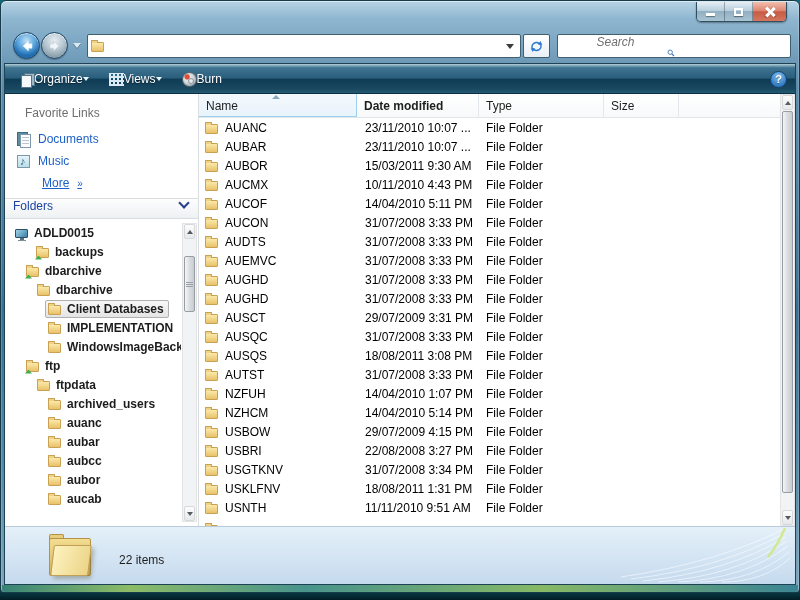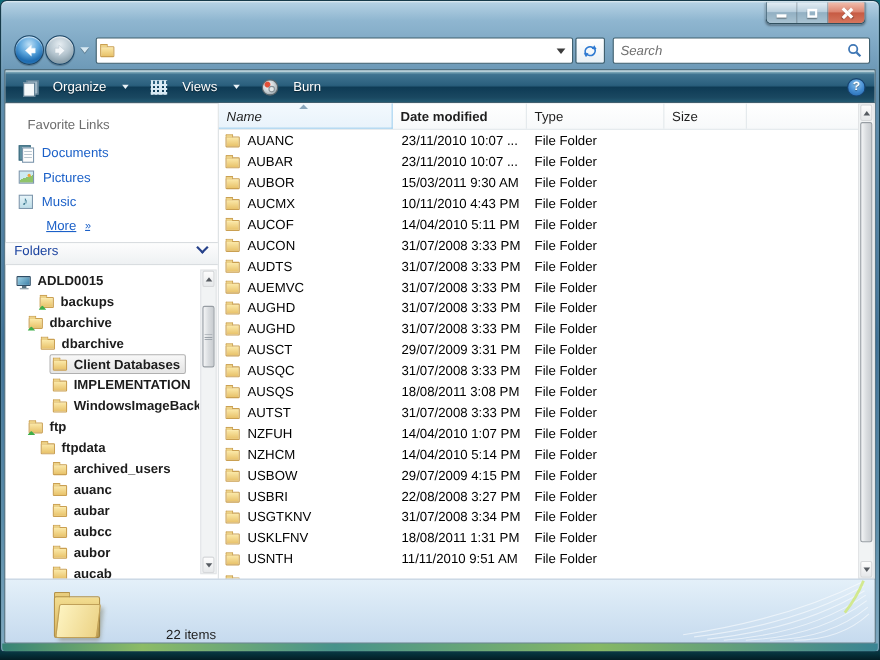--- a/index.html
+++ b/index.html
@@ -37,31 +37,31 @@
   .nav-circle{position:absolute;width:27px;height:27px;border-radius:50%;border:1px solid #1d4666;
     display:flex;align-items:center;justify-content:center;top:31px;
     box-shadow:inset 0 1px 1px rgba(255,255,255,.7),0 1px 1px rgba(0,0,0,.25);}
   .back{left:12px;background:radial-gradient(circle at 50% 30%,#bfe0f6 0%,#5ca6dd 40%,#1f6cb0 70%,#2e7fc2 100%);}
   .fwd{left:40px;background:radial-gradient(circle at 50% 30%,#e6edf2 0%,#b6c6d0 45%,#8ba0ac 75%,#9fb3bd 100%);}
   .nav-caret{position:absolute;left:72px;top:42px;width:0;height:0;border-left:4px solid transparent;border-right:4px solid transparent;border-top:5px solid #d8e9f2;filter:drop-shadow(0 1px 0 rgba(0,0,0,.3));}
   .addr{position:absolute;left:86px;top:33px;width:434px;height:24px;background:#fff;border:1px solid #40606f;border-radius:2px;display:flex;align-items:center;padding:0 3px;}
   .addr-text{background:#2e8ae6;color:#fff;padding:1px 2px;white-space:nowrap;overflow:hidden;}
   .addr-caret{margin-left:auto;width:0;height:0;border-left:4px solid transparent;border-right:4px solid transparent;border-top:5px solid #3c3c3c;margin-right:3px;}
   .refresh{position:absolute;left:522px;top:33px;width:27px;height:24px;background:linear-gradient(#fff,#e9f0f5);border:1px solid #40606f;border-radius:2px;display:flex;align-items:center;justify-content:center;}
-  .searchbox{position:absolute;left:556px;top:33px;width:234px;height:24px;background:#fff;border:1px solid #40606f;border-radius:2px;display:flex;align-items:center;}
+  .searchbox{position:absolute;left:556px;top:33px;width:234px;height:24px;background:#fff;border:1px solid #40606f;border-radius:2px;display:flex;align-items:center;flex-direction:column;}
   .searchbox input{flex:1;border:none;outline:none;height:20px;padding:0 6px;font-family:"Liberation Sans",sans-serif;font-size:12px;background:transparent;}
   .searchbox input::placeholder{font-style:italic;color:#707070;}
   .mag{margin-right:6px;}
 
   
   .inner{position:absolute;left:3px;right:3px;top:62px;bottom:7px;border:1px solid #1d4355;background:#fff;display:flex;flex-direction:column;}
   .toolbar{height:30px;flex:0 0 30px;display:flex;align-items:center;padding:0 8px;gap:4px;
     border-top:1px solid #a6c4cf;border-bottom:1px solid #0c2f44;
     background:linear-gradient(180deg,#8fb7c4 0%,#3f7390 10%,#2a5f7d 45%,#0e3b55 52%,#1a4861 85%,#235a72 100%);}
-  .tbtn{display:flex;align-items:center;gap:14px;color:#fff;padding:3px 8px;border-radius:3px;text-shadow:0 1px 1px rgba(0,0,0,.45);}
+  .tbtn{display:flex;align-items:center;gap:0;color:#fff;padding:3px 8px;border-radius:3px;text-shadow:0 1px 1px rgba(0,0,0,.45);}
   .tbtn .caret{width:0;height:0;border-left:3.5px solid transparent;border-right:3.5px solid transparent;border-top:4px solid #e9f2f6;}
   .i-organize{width:13px;height:13px;position:relative;}
   .i-organize::before{content:"";position:absolute;left:3px;top:0;width:9px;height:11px;background:#9fb7c6;border:1px solid #53748a;}
   .i-organize::after{content:"";position:absolute;left:0;top:2px;width:9px;height:11px;background:#f4f8fa;border:1px solid #53748a;}
   .i-views{width:15px;height:13px;background-image:repeating-linear-gradient(0deg,#d9eaf4 0 2px,transparent 2px 4px),repeating-linear-gradient(90deg,#d9eaf4 0 2px,transparent 2px 4px);}
   .i-burn{width:15px;height:15px;border-radius:50%;position:relative;
     background:radial-gradient(circle at 32% 30%,rgba(225,70,45,.95) 0 17%,transparent 25%),radial-gradient(circle at 40% 38%,#fdfdfd 0%,#cfd6da 45%,#98a3a9 80%,#848f95 100%);
     border:1px solid #5c676d;}
   .i-burn::after{content:"";position:absolute;left:5px;top:5px;width:4px;height:4px;border-radius:50%;background:#e3e8ea;border:1px solid #8a9399;}
   .help{margin-left:auto;width:17px;height:17px;border-radius:50%;border:1px solid #17436e;color:#fff;font-weight:bold;font-size:11px;display:flex;align-items:center;justify-content:center;
@@ -115,39 +115,39 @@
   .tree-sb .sb-arrow.up{top:0;} .tree-sb .sb-arrow.down{bottom:0;}
   .tree-sb .sb-thumb{top:32px;height:56px;}
   .list-sb{top:0;bottom:0;right:0;}
   .list-sb .sb-arrow.up{top:0;} .list-sb .sb-arrow.down{bottom:0;}
   .list-sb .sb-thumb{top:16px;height:382px;}
 
   
   .filelist{flex:1;position:relative;background:#fff;min-width:0;display:flex;flex-direction:column;}
   .lheader{height:24px;flex:0 0 24px;display:flex;border-bottom:1px solid #e0e6ea;background:linear-gradient(#fff,#f7f9fa);padding-right:15px;}
   .col{position:relative;border-right:1px solid #e3e8ec;padding:5px 0 0 7px;color:#1e1e1e;white-space:nowrap;overflow:hidden;}
-  .col-name{width:158px;flex:0 0 158px;background:linear-gradient(#f3f9fe,#e9f3fb);border-right:1px solid #9ecfef;border-bottom:1px solid #9ecfef;font-style:italic;}
+  .col-name{width:158px;flex:0 0 158px;background:linear-gradient(#f3f9fe,#e9f3fb);border-right:1px solid #9ecfef;border-bottom:1px solid #9ecfef;}
   .col-date{width:122px;flex:0 0 122px;font-weight:bold;}
   .col-type{width:125px;flex:0 0 125px;}
   .col-size{width:75px;flex:0 0 75px;}
   .col-blank{flex:1;border-right:none;}
   .sort-arrow{position:absolute;left:73px;top:1px;width:0;height:0;border-left:4px solid transparent;border-right:4px solid transparent;border-bottom:4px solid #8aa7bd;}
   .rows{flex:1;overflow:hidden;padding-right:15px;}
   .lrow{height:19px;display:flex;align-items:center;}
   .cell{white-space:nowrap;overflow:hidden;color:#000;}
   .c-name{width:158px;flex:0 0 158px;display:flex;align-items:center;padding-left:6px;}
   .c-name .fname{margin-left:7px;}
   .c-date{width:122px;flex:0 0 122px;padding-left:8px;}
   .c-type{width:125px;flex:0 0 125px;padding-left:7px;}
   .c-size{width:75px;flex:0 0 75px;padding-left:7px;}
   .partial .i-folder{margin-top:6px;}
 
   
   .details{height:58px;flex:0 0 58px;position:relative;border-top:1px solid #b9cbdc;
-    background:linear-gradient(180deg,#e4f0f9 0%,#d3e4f3 55%,#c6daee 100%);display:flex;align-items:flex-end;gap:32px;}
+    background:linear-gradient(180deg,#e4f0f9 0%,#d3e4f3 55%,#c6daee 100%);display:flex;align-items:center;}
   .big-folder{position:relative;width:44px;height:44px;margin:4px 0 0 44px;flex:0 0 44px;}
   .big-folder .bf-back{position:absolute;left:0;top:2px;width:42px;height:38px;background:linear-gradient(#f3dd90,#d9b55e);border:1px solid #b3924a;border-radius:2px;}
   .big-folder .bf-tab{position:absolute;left:0;top:-2px;width:15px;height:6px;background:#e8cd7d;border:1px solid #b3924a;border-bottom:none;border-radius:2px 2px 0 0;}
   .big-folder .bf-front{position:absolute;left:3px;top:9px;width:38px;height:31px;background:linear-gradient(105deg,#fdf3c0,#ecd386);border:1px solid #c0a058;border-radius:2px;transform:skewX(-7deg);box-shadow:3px 3px 4px rgba(90,80,40,.35);}
   .items-count{margin:8px 0 0 26px;color:#1e1e1e;}
   .fan{position:absolute;right:4px;bottom:1px;}
 
   
   svg{display:block;}
 </style>
@@ -227,24 +227,20 @@
       <div class="sidebar">
         <div class="fav">
           <div class="fav-title">Favorite Links</div>
           <div>
 
               <div class="fav-link">
                 <span class="ico-slot i-documents"></span>
                 <span class="lbl">Documents</span>
               </div>
 
-              <div class="fav-link">
-                <span class="ico-slot i-pictures"></span>
-                <span class="lbl">Pictures</span>
-              </div>
 
               <div class="fav-link">
                 <span class="ico-slot i-music"></span>
                 <span class="lbl">Music</span>
               </div>
             </div>
           <div class="fav-more">
             <span>More</span>
             <span class="chev">»</span>
           </div>

